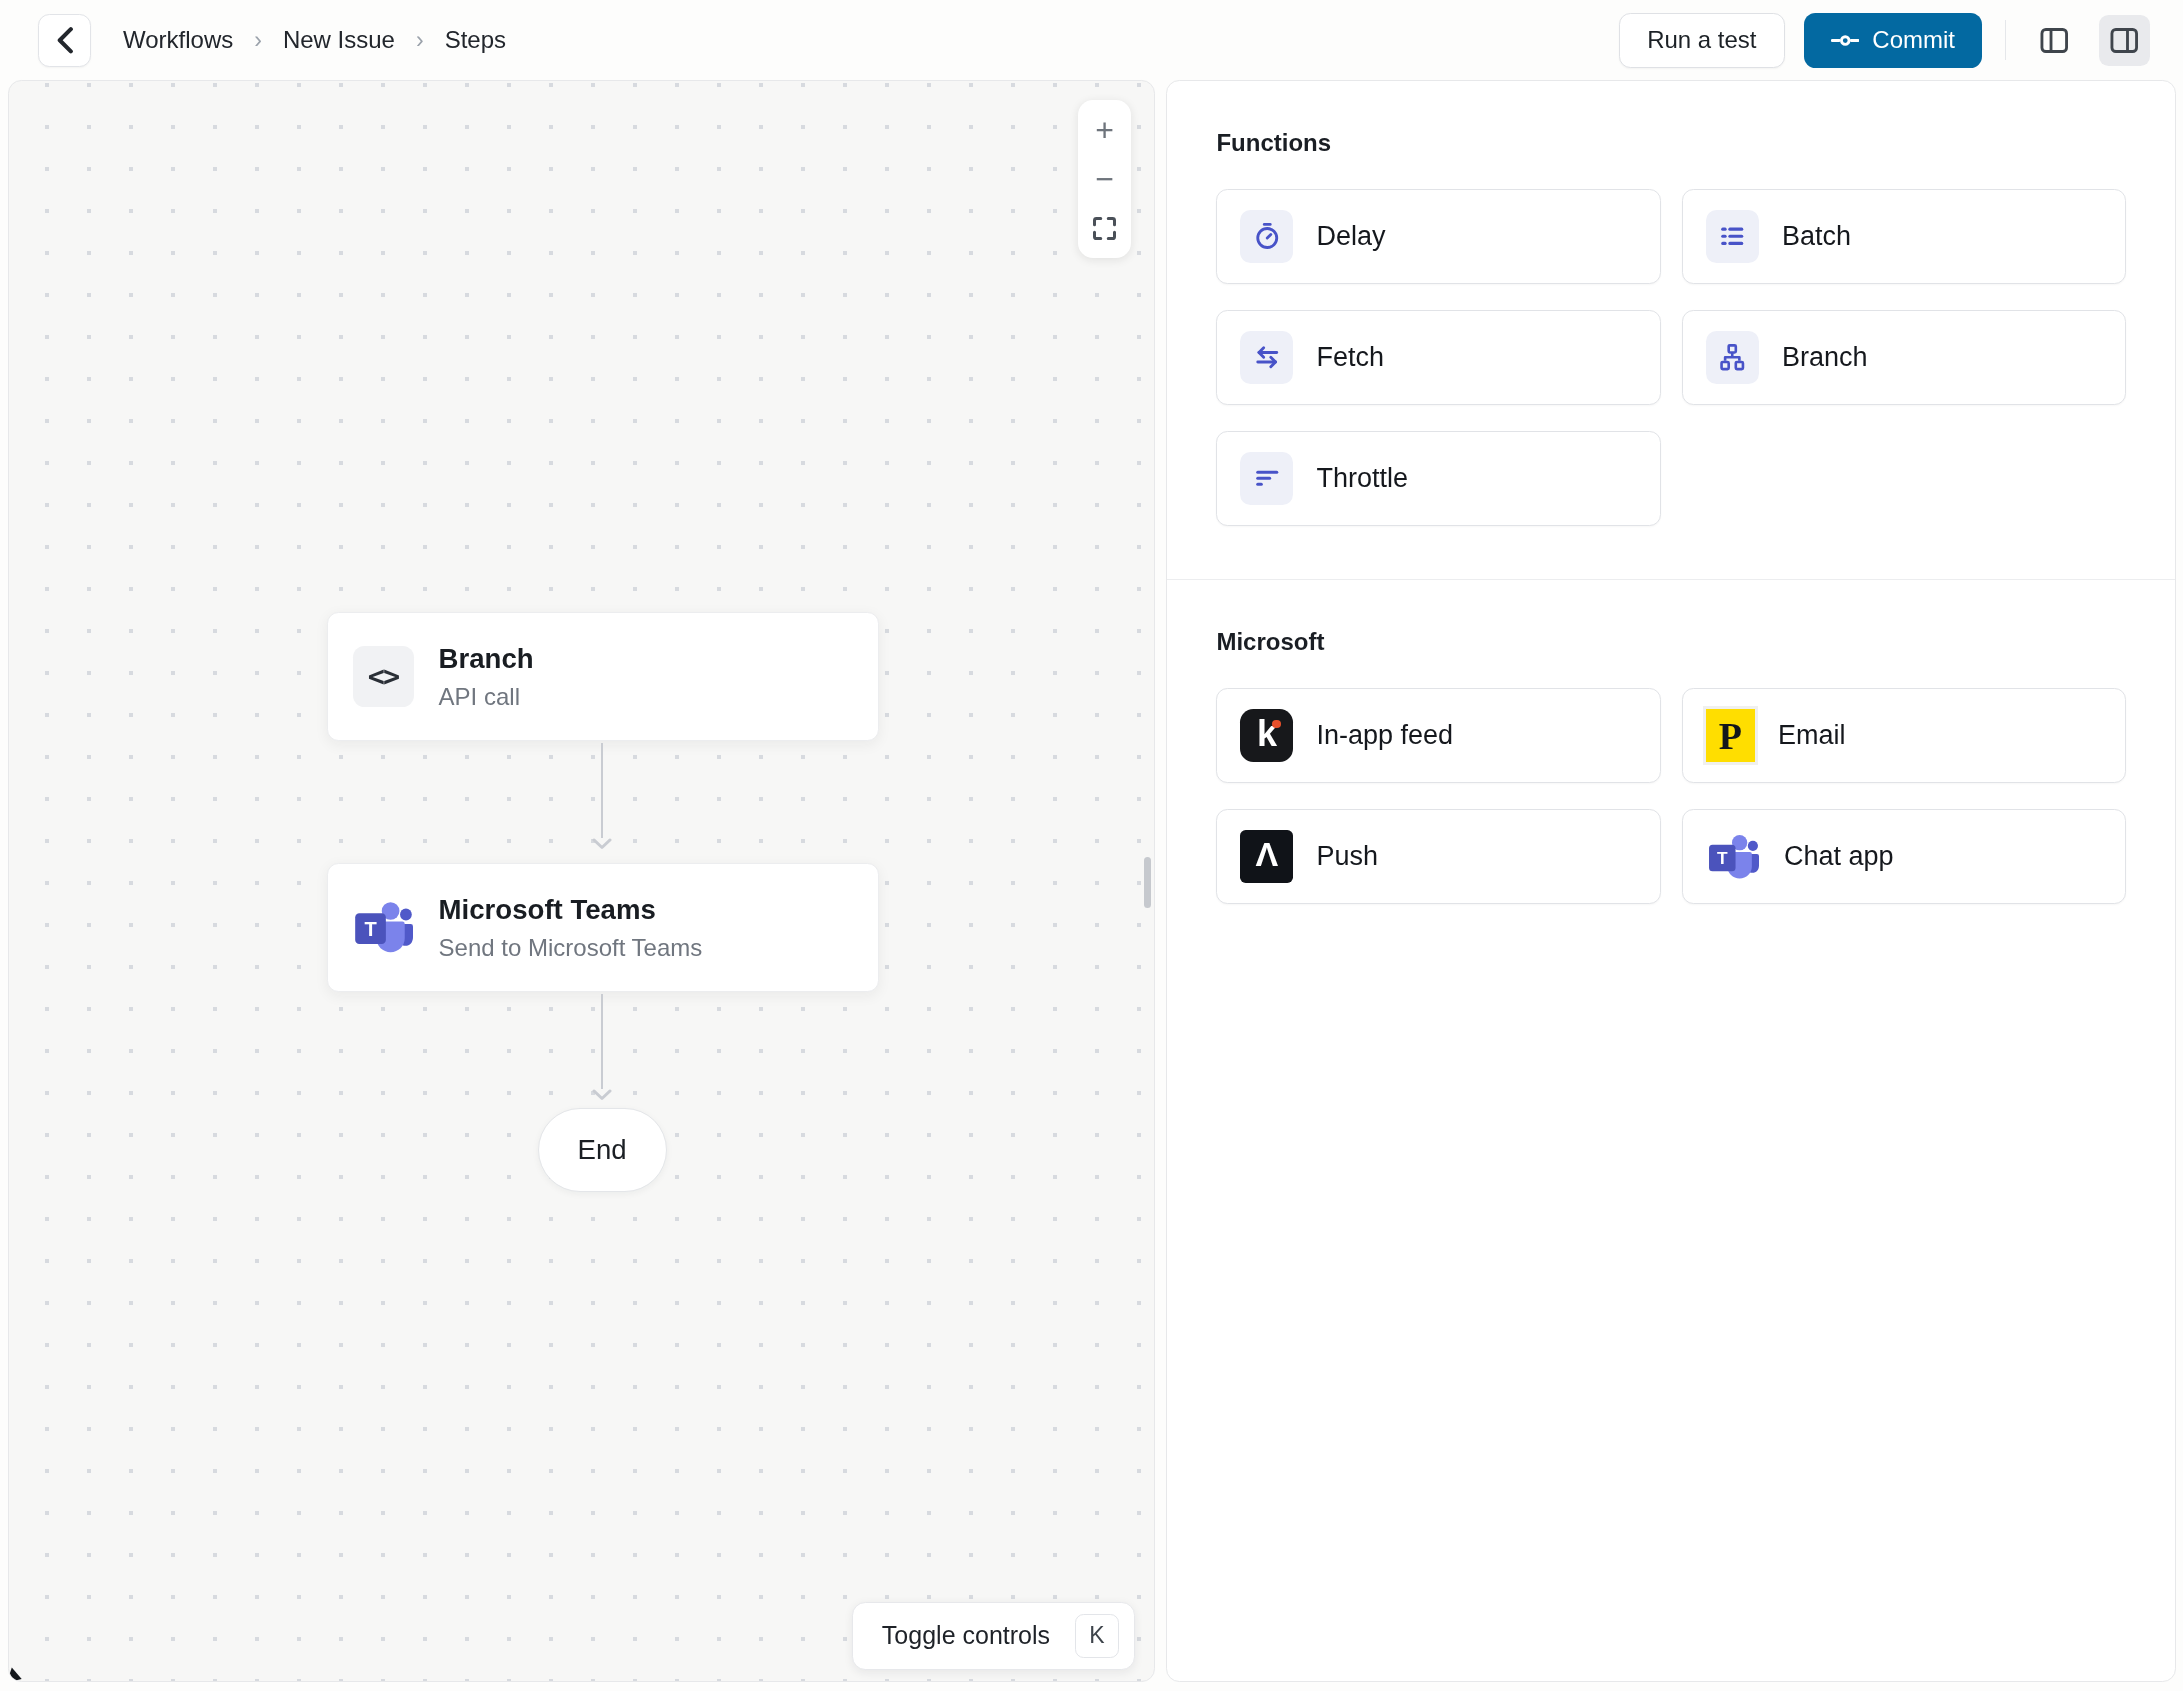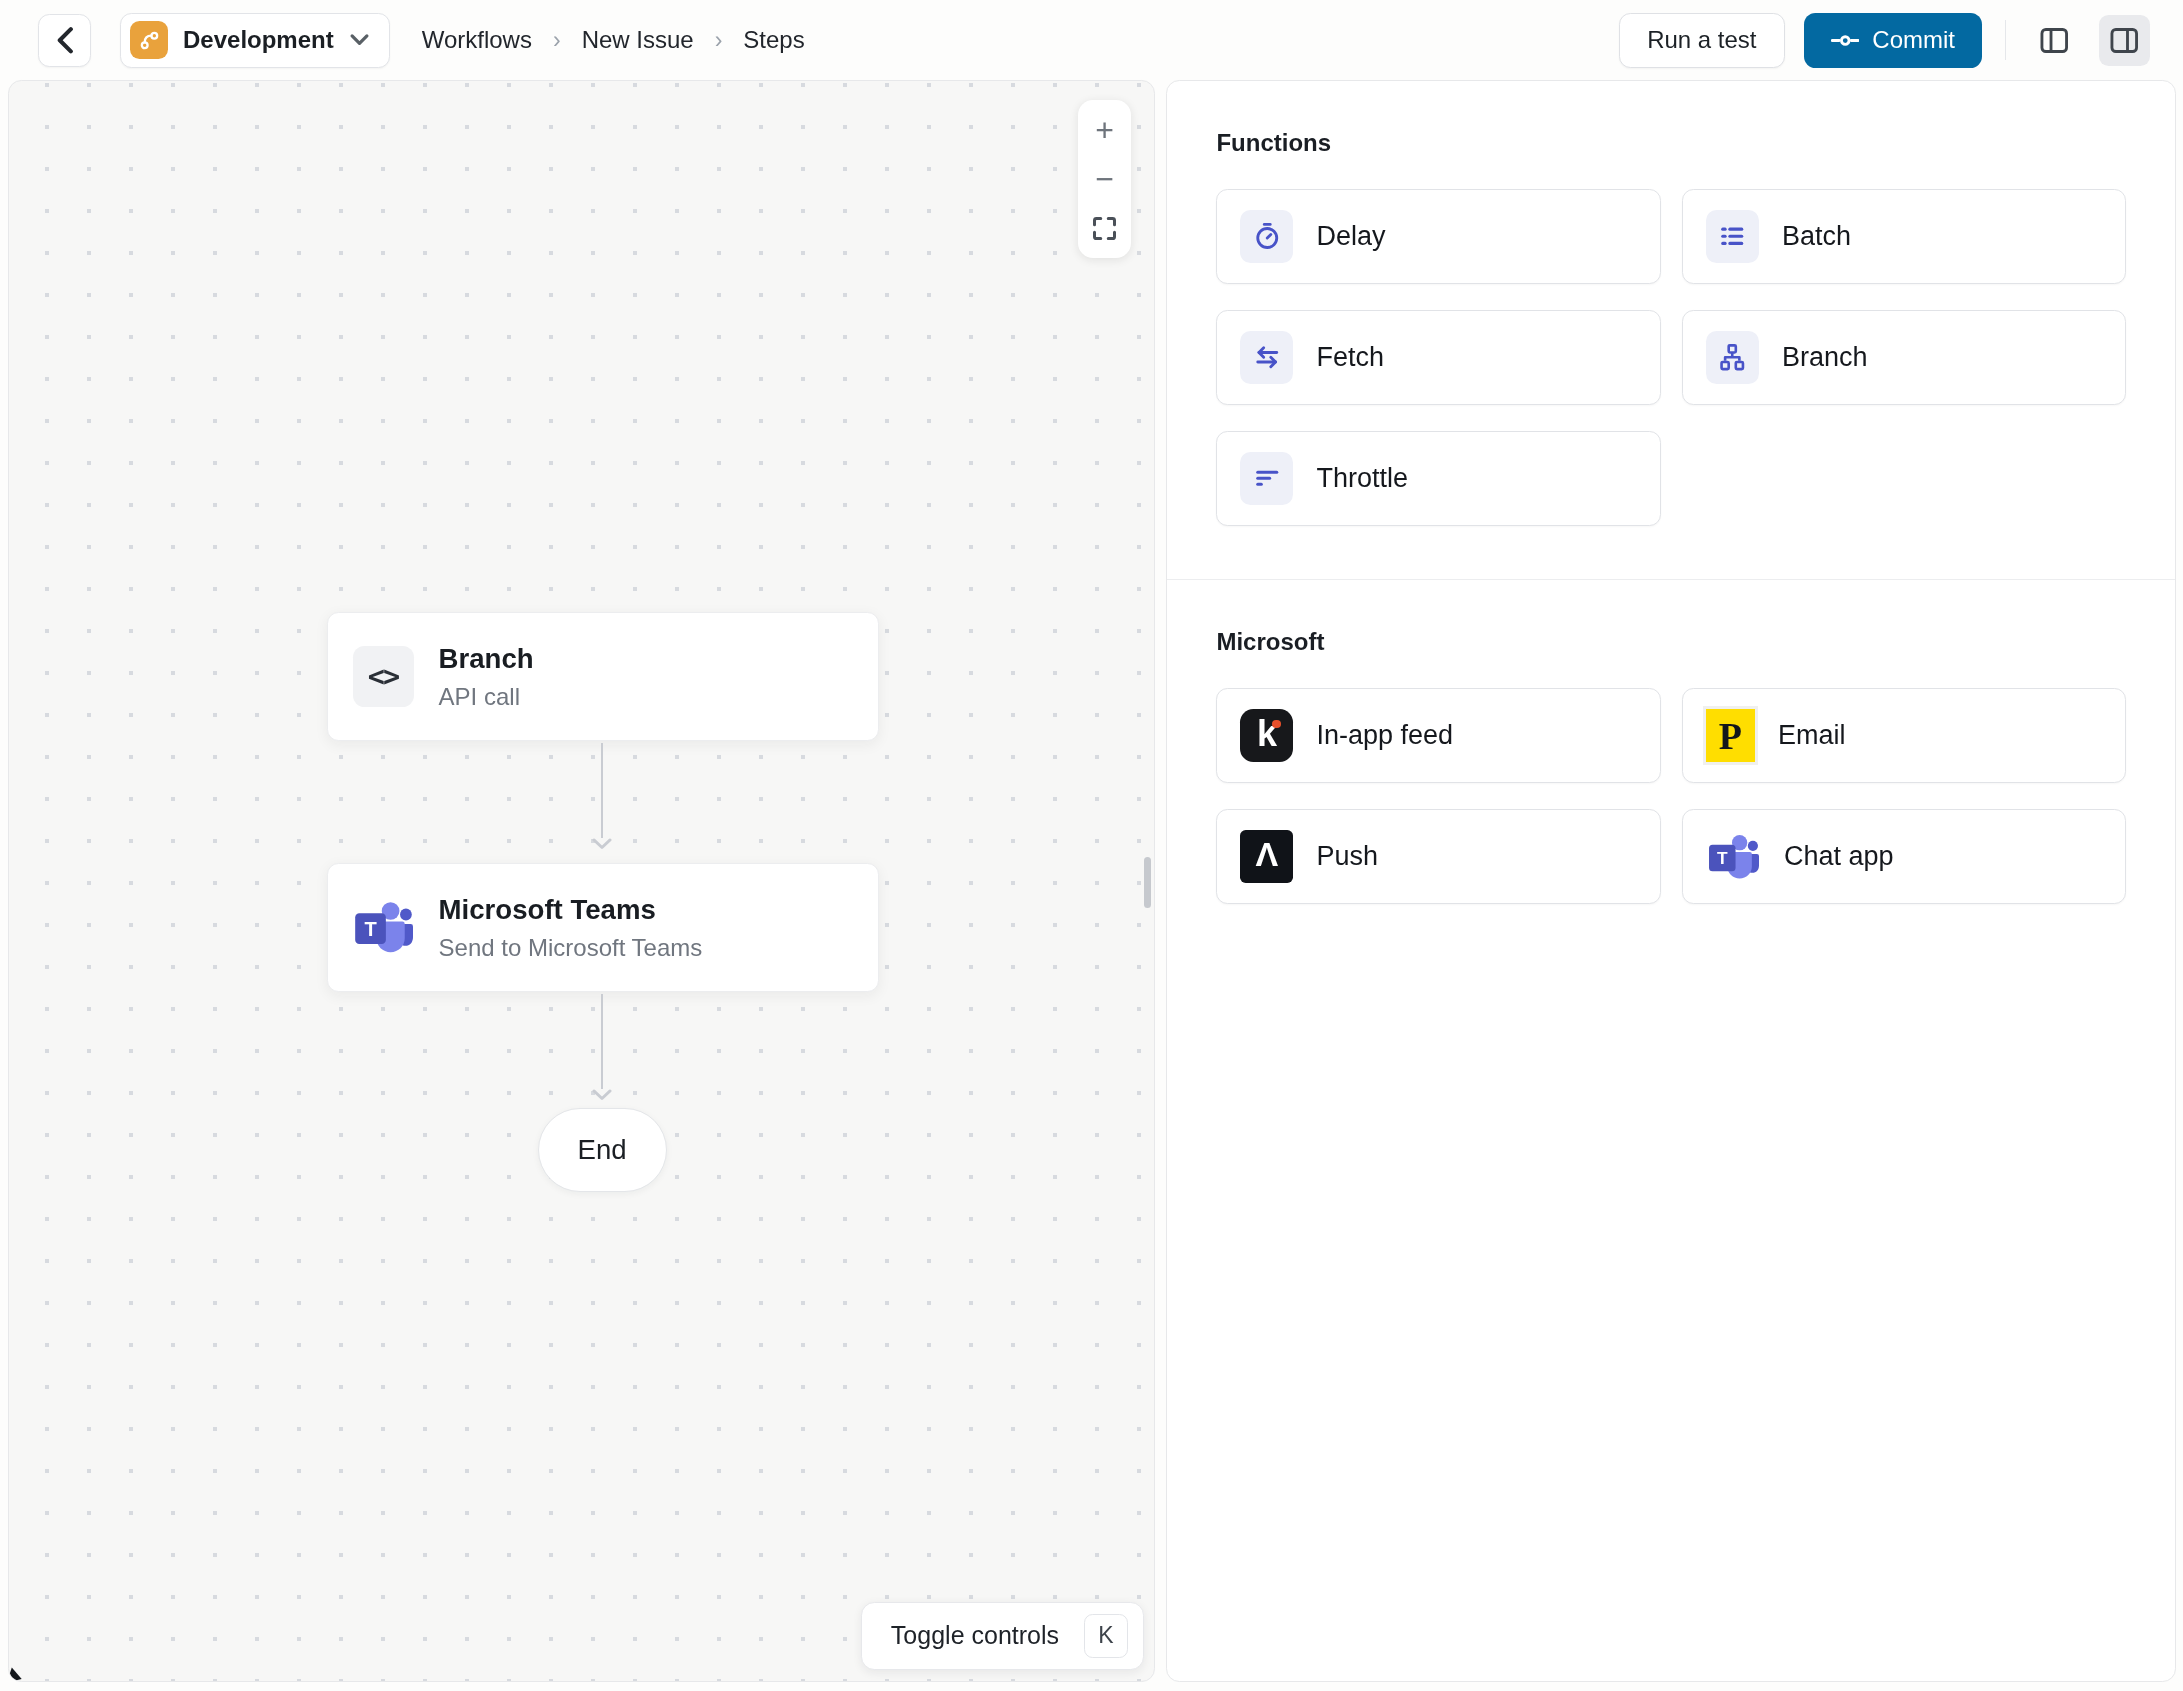--- a/index.html
+++ b/index.html
@@ -100,21 +100,21 @@
 
   .end-pill {
     position:absolute; left:529px; top:1027px; width:129px; height:84px;
     background:#fff; border:1.4px solid #E4E6E9; border-radius:44px;
     display:flex; align-items:center; justify-content:center;
     font-size:27.6px; font-weight:500; color:#1B1F24;
     box-shadow:0 1.9px 7.6px rgba(28,31,36,.05); cursor:pointer;
   }
 
   .toggle-controls {
-    position:absolute; right:10px; bottom:11.4px; height:68px;
+    position:absolute; right:19px; bottom:11.4px; height:68px;
     background:#fff; border:1.4px solid #E7E8EB; border-radius:13.3px;
     box-shadow:0 2.9px 9.5px rgba(28,31,36,.07);
     display:flex; align-items:center; gap:25px; padding:0 15px 0 28.5px; cursor:pointer;
   }
   .toggle-label { font-size:25px; color:#1E2228; }
   .kbd {
     width:44px; height:44px; border:1.4px solid #E3E5E9; border-radius:8.6px;
     display:flex; align-items:center; justify-content:center;
     font-size:23px; color:#3E444B; background:#fff;
   }
@@ -174,33 +174,20 @@
 </head>
 <body>
 
 <header class="topbar">
   <button class="icon-btn">
     <svg width="21" height="28.5" viewBox="0 0 12 18">
       <polyline points="10,2 3,9 10,16" fill="none" stroke="#23272D" stroke-width="2.6" stroke-linecap="round" stroke-linejoin="round"></polyline>
     </svg>
   </button>
 
-  <div class="env-select">
-    <span class="env-badge">
-      <svg width="23" height="23" viewBox="0 0 24 24">
-        <circle cx="7" cy="17" r="3" fill="none" stroke="#fff" stroke-width="2.4"></circle>
-        <circle cx="17" cy="7" r="3" fill="none" stroke="#fff" stroke-width="2.4"></circle>
-        <path d="M7 14 C7 9 9 7 14 7" fill="none" stroke="#fff" stroke-width="2.4" stroke-linecap="round"></path>
-      </svg>
-    </span>
-    <span class="env-label">Development</span>
-    <svg width="21" height="13.3" viewBox="0 0 14 9">
-      <polyline points="2,2 7,7 12,2" fill="none" stroke="#596066" stroke-width="2.2" stroke-linecap="round" stroke-linejoin="round"></polyline>
-    </svg>
-  </div>
 
   <nav class="crumbs">
     <span class="crumb">Workflows</span>
     <span class="crumb-sep">›</span>
     <span class="crumb">New Issue</span>
     <span class="crumb-sep">›</span>
     <span class="crumb">Steps</span>
   </nav>
 
   <div class="topbar-right">

